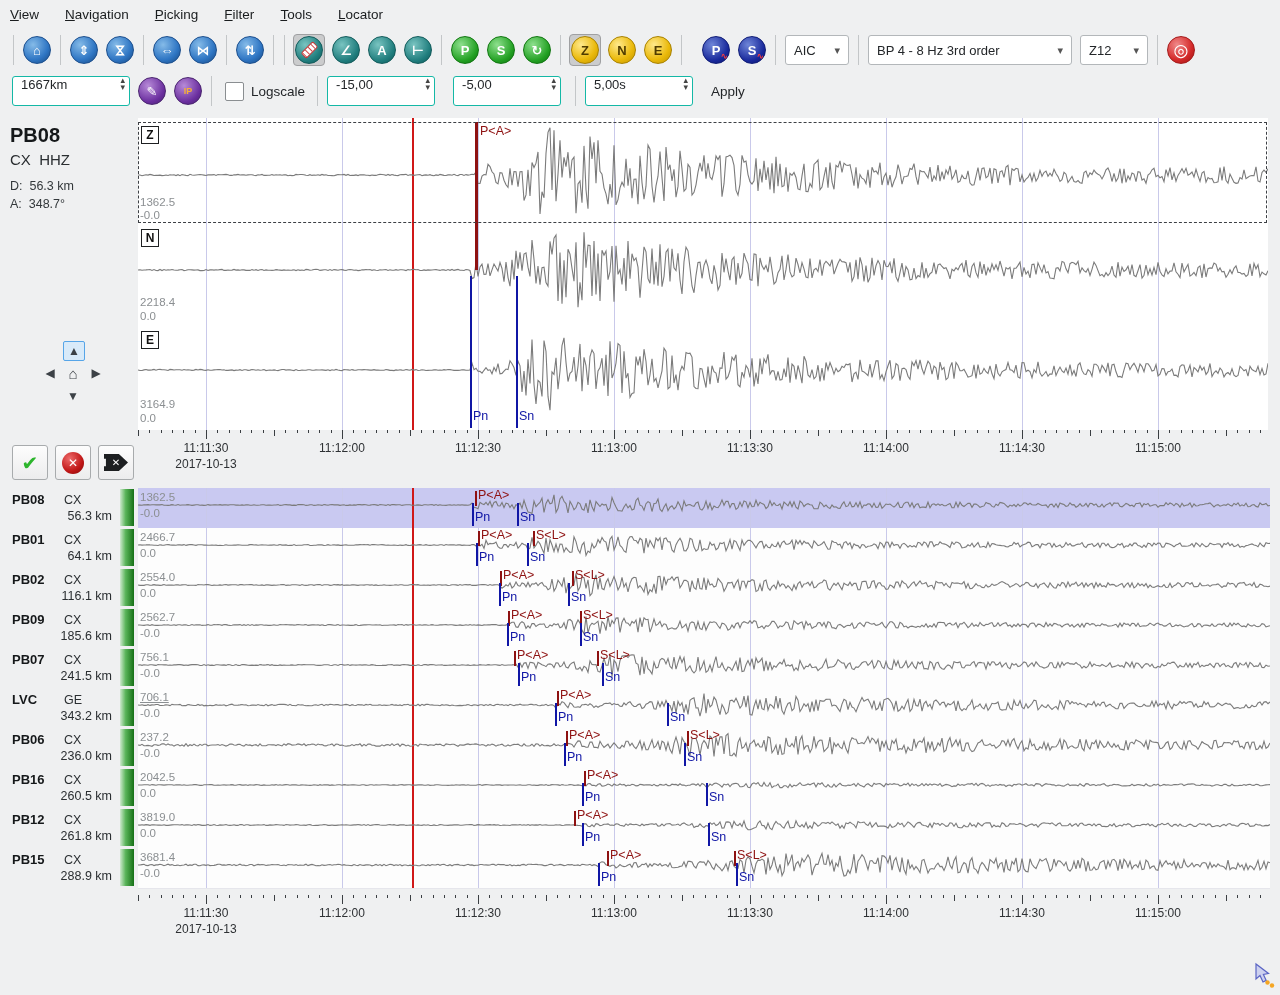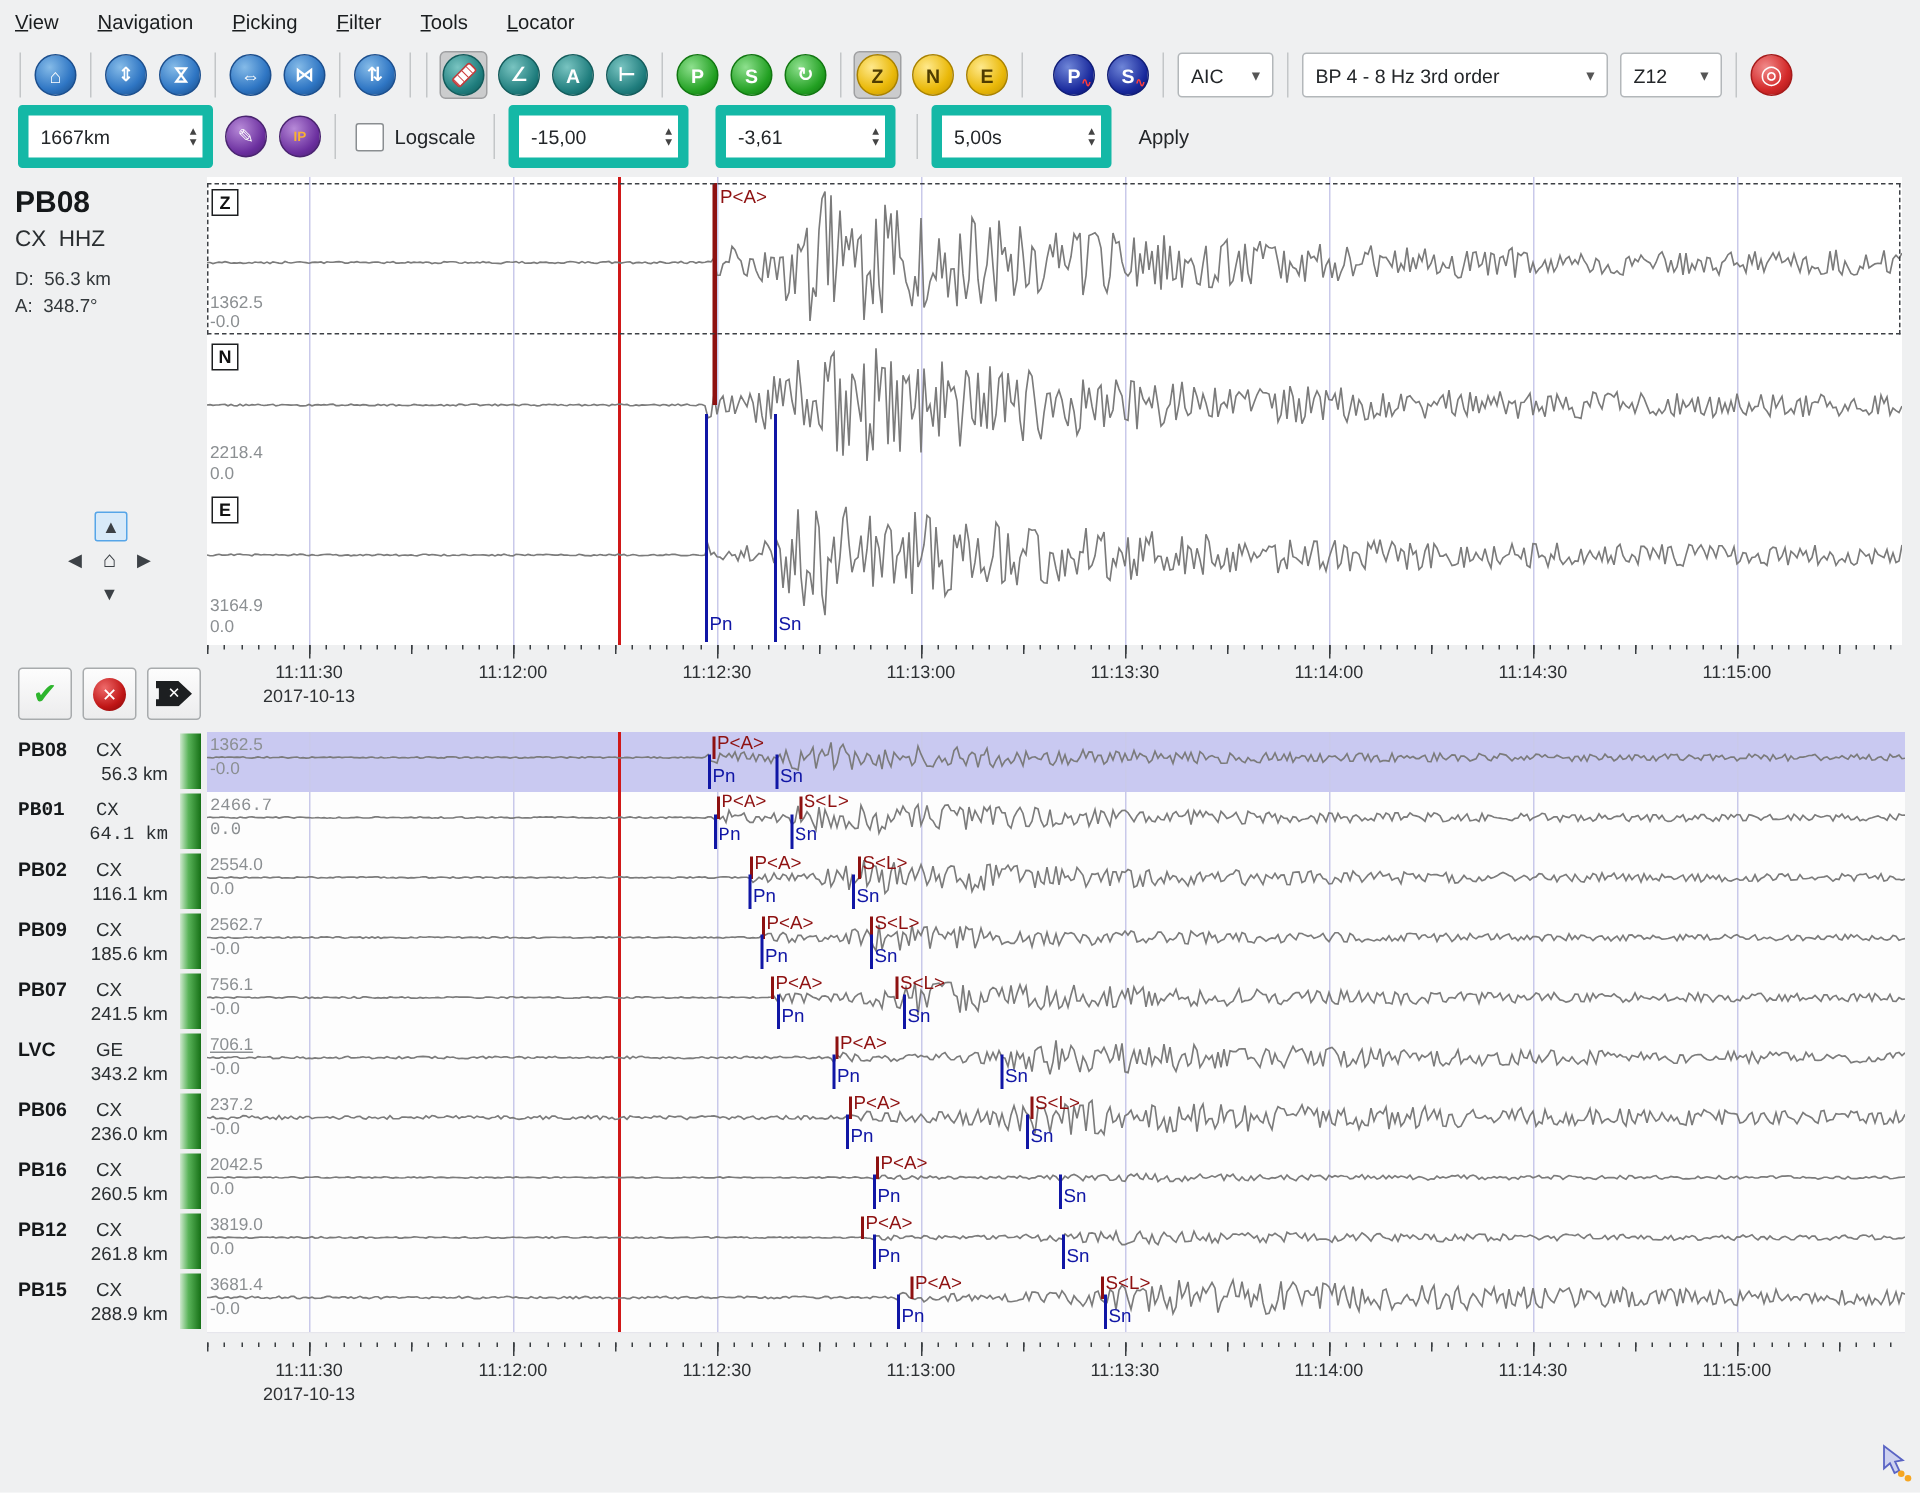--- a/index.html
+++ b/index.html
@@ -29,21 +29,21 @@
   .icn.red{background:radial-gradient(circle at 35% 30%, #f08a8a, #d42a2a 60%, #9c1212);border:1px solid #a51b1b;font-size:17px;}
   .icn .sub{position:absolute;right:1px;bottom:2px;font-size:9px;color:#ff3d3d;font-weight:bold;}
   .icn .ip{font-size:9px;color:#f8b133;}
   .ruler-shape{width:15px;height:6px;background:#fff;border:1px solid #c23b3b;border-radius:2px;
                transform:rotate(-45deg);background-image:linear-gradient(90deg,#d04040 1px,transparent 1px);
                background-size:4px 6px;}
   .rot90{transform:rotate(90deg);display:inline-block;}
   .dd{height:28px;background:#fff;border:1px solid #b3b7ba;border-radius:3px;display:flex;align-items:center;
       padding:0 8px;font-size:13px;color:#232629;margin:0 4px;flex:0 0 auto;}
   .dd .chev{margin-left:auto;color:#555;font-size:11px;padding-left:10px;font-weight:normal;}
-  .spin{height:28px;background:#fff;border:7px solid #14b8a6;border-radius:3px;display:flex;align-items:center;
+  .spin{height:28px;background:#fff;border:1px solid #14b8a6;border-radius:3px;display:flex;align-items:flex-start;
         padding:0 4px 0 8px;font-size:13px;margin:0 4px;flex:0 0 auto;}
   .spin .sval{flex:1;}
   .spinchev{display:flex;flex-direction:column;color:#444;line-height:7px;font-size:9px;padding-left:8px;text-align:center;}
   .cb{width:17px;height:17px;border:1px solid #8a8e91;background:#fff;border-radius:2px;margin:0 7px 0 8px;flex:0 0 auto;}
   .cb-label{font-size:13.5px;}
   .apply-label{font-size:13.5px;margin-left:14px;}
   
   .sta-code{position:absolute;left:10px;top:124px;font-size:20px;font-weight:bold;color:#15181a;}
   .sta-chan{position:absolute;left:10px;top:151px;font-size:15px;color:#2a2e31;}
   .sta-line{position:absolute;left:10px;font-size:12.5px;color:#33383b;}
@@ -245,21 +245,21 @@
     <span class="cb-label">Logscale</span>
     <div class="sep" style="margin-left:12px"></div>
     <div class="spin" style="width:94px">
       <span class="sval">-15,00</span>
       <span class="spinchev">
           <span>▴</span>
           <span>▾</span>
         </span>
     </div>
     <div class="spin" style="width:94px;margin-left:14px">
-      <span class="sval">-3,61</span>
+      <span class="sval">-5,00</span>
       <span class="spinchev">
           <span>▴</span>
           <span>▾</span>
         </span>
     </div>
     <div class="sep" style="margin-left:10px"></div>
     <div class="spin" style="width:94px">
       <span class="sval">5,00s</span>
       <span class="spinchev">
           <span>▴</span>
@@ -502,21 +502,21 @@
             <path d="M0 17 L2 17.1 L4 17.3 L6 16.7 L8 16.9 L10 16.6 L12 17.0 L14 16.7 L16 16.7 L18 16.9 L20 16.8 L22 16.9 L24 16.5 L26 17.2 L28 17.3 L30 17.4 L32 17.1 L34 16.6 L36 17.0 L38 17.2 L40 16.5 L42 17.3 L44 17.0 L46 17.0 L48 16.9 L50 16.6 L52 17.0 L54 17.4 L56 17.1 L58 16.8 L60 16.7 L62 17.3 L64 17.1 L66 17.4 L68 17.3 L70 16.6 L72 17.1 L74 17.0 L76 16.9 L78 16.8 L80 17.0 L82 16.6 L84 17.1 L86 16.9 L88 16.7 L90 17.1 L92 16.8 L94 16.8 L96 16.7 L98 17.1 L100 17.1 L102 17.2 L104 16.9 L106 17.3 L108 16.9 L110 16.7 L112 17.2 L114 17.3 L116 16.8 L118 17.3 L120 17.2 L122 17.0 L124 16.7 L126 16.8 L128 17.3 L130 17.1 L132 17.0 L134 17.3 L136 17.0 L138 17.0 L140 16.6 L142 17.4 L144 17.3 L146 16.7 L148 16.6 L150 16.9 L152 16.9 L154 17.4 L156 17.1 L158 17.4 L160 16.6 L162 16.6 L164 16.6 L166 16.7 L168 17.4 L170 17.2 L172 16.7 L174 16.7 L176 17.4 L178 17.2 L180 16.8 L182 17.0 L184 17.4 L186 16.5 L188 16.9 L190 17.2 L192 16.8 L194 16.5 L196 16.9 L198 16.8 L200 16.9 L202 17.4 L204 17.0 L206 16.7 L208 17.4 L210 17.4 L212 16.9 L214 17.3 L216 16.9 L218 17.1 L220 16.5 L222 16.6 L224 16.9 L226 16.6 L228 16.7 L230 17.2 L232 17.1 L234 16.8 L236 16.5 L238 16.9 L240 17.4 L242 16.6 L244 16.8 L246 17.0 L248 17.4 L250 16.6 L252 17.3 L254 16.5 L256 16.6 L258 16.9 L260 16.8 L262 16.7 L264 17.4 L266 17.0 L268 16.7 L270 16.8 L272 16.7 L274 17.2 L276 17.2 L278 17.1 L280 16.9 L282 17.1 L284 17.5 L286 16.7 L288 16.8 L290 17.0 L292 16.8 L294 16.6 L296 17.3 L298 16.6 L300 17.4 L302 16.8 L304 17.3 L306 17.3 L308 17.4 L310 17.0 L312 16.9 L314 17.2 L316 16.7 L318 17.3 L320 16.8 L322 17.1 L324 16.7 L326 17.1 L328 17.1 L330 17.2 L332 16.7 L334 15.1 L336 19.4 L338 19.8 L340 20.7 L342 14.3 L344 15.8 L346 16.6 L348 14.4 L350 17.0 L352 13.4 L354 19.0 L356 14.4 L358 13.4 L360 17.8 L362 18.0 L364 14.6 L366 19.5 L368 15.1 L370 15.6 L372 19.4 L374 16.7 L376 20.7 L378 16.8 L380 17.5 L382 15.0 L384 20.2 L386 12.3 L388 18.5 L390 24.0 L392 24.4 L394 25.4 L396 13.1 L398 18.6 L400 16.3 L402 14.5 L404 10.2 L406 24.3 L408 15.4 L410 11.8 L412 15.8 L414 15.0 L416 6.9 L418 24.3 L420 20.5 L422 10.9 L424 8.3 L426 13.3 L428 15.6 L430 25.0 L432 13.3 L434 16.9 L436 21.7 L438 19.5 L440 14.4 L442 15.9 L444 21.0 L446 22.2 L448 15.1 L450 24.8 L452 11.9 L454 18.7 L456 23.1 L458 13.6 L460 16.1 L462 18.5 L464 16.0 L466 17.1 L468 16.4 L470 22.3 L472 20.0 L474 9.5 L476 14.8 L478 19.1 L480 22.8 L482 22.7 L484 23.2 L486 18.9 L488 16.0 L490 19.9 L492 17.6 L494 22.0 L496 21.0 L498 12.5 L500 10.2 L502 17.2 L504 18.1 L506 22.2 L508 15.7 L510 13.6 L512 14.9 L514 23.5 L516 15.5 L518 15.2 L520 10.9 L522 21.2 L524 23.5 L526 19.0 L528 15.9 L530 22.6 L532 19.2 L534 17.7 L536 21.0 L538 18.9 L540 13.8 L542 17.4 L544 22.5 L546 13.0 L548 18.0 L550 16.8 L552 16.5 L554 17.8 L556 18.4 L558 14.9 L560 14.0 L562 20.9 L564 22.1 L566 19.3 L568 13.2 L570 20.5 L572 15.2 L574 21.8 L576 18.0 L578 19.3 L580 19.7 L582 16.7 L584 11.9 L586 17.3 L588 13.3 L590 13.4 L592 19.6 L594 15.5 L596 15.6 L598 21.4 L600 19.6 L602 14.1 L604 18.6 L606 12.9 L608 13.8 L610 19.6 L612 14.4 L614 18.7 L616 18.5 L618 12.3 L620 17.7 L622 14.3 L624 15.6 L626 16.5 L628 20.5 L630 18.7 L632 12.8 L634 17.5 L636 14.6 L638 17.3 L640 17.5 L642 15.8 L644 21.0 L646 14.0 L648 15.9 L650 17.8 L652 13.7 L654 18.8 L656 13.7 L658 19.1 L660 20.9 L662 13.1 L664 14.8 L666 18.5 L668 16.5 L670 15.7 L672 16.8 L674 17.0 L676 20.8 L678 20.8 L680 20.7 L682 14.2 L684 15.9 L686 18.7 L688 17.1 L690 19.4 L692 20.5 L694 17.0 L696 19.1 L698 18.8 L700 20.2 L702 20.4 L704 16.4 L706 13.9 L708 18.6 L710 17.9 L712 14.0 L714 18.9 L716 18.4 L718 14.8 L720 18.9 L722 13.9 L724 20.1 L726 17.0 L728 17.3 L730 15.8 L732 16.1 L734 19.4 L736 15.3 L738 19.4 L740 19.3 L742 14.7 L744 20.2 L746 18.3 L748 16.0 L750 16.5 L752 16.0 L754 17.6 L756 19.1 L758 17.4 L760 14.5 L762 19.5 L764 19.5 L766 15.6 L768 14.2 L770 14.3 L772 18.7 L774 14.9 L776 19.8 L778 16.4 L780 15.7 L782 19.8 L784 19.1 L786 19.1 L788 19.5 L790 14.2 L792 19.7 L794 16.4 L796 15.8 L798 17.3 L800 15.9 L802 17.3 L804 16.3 L806 17.7 L808 17.7 L810 16.4 L812 15.5 L814 19.7 L816 19.8 L818 14.2 L820 19.0 L822 14.2 L824 17.3 L826 18.5 L828 16.9 L830 15.3 L832 15.4 L834 19.3 L836 16.1 L838 16.0 L840 17.4 L842 19.3 L844 18.6 L846 17.9 L848 14.4 L850 15.4 L852 16.0 L854 18.4 L856 19.2 L858 16.3 L860 17.5 L862 14.4 L864 14.9 L866 15.4 L868 17.3 L870 19.2 L872 17.1 L874 18.1 L876 16.5 L878 18.6 L880 16.0 L882 18.1 L884 16.9 L886 14.8 L888 15.0 L890 16.7 L892 15.2 L894 16.8 L896 17.0 L898 17.0 L900 15.5 L902 16.5 L904 17.5 L906 17.2 L908 16.9 L910 19.5 L912 16.4 L914 16.2 L916 19.1 L918 15.8 L920 19.5 L922 15.0 L924 15.9 L926 16.5 L928 18.5 L930 17.9 L932 14.8 L934 16.9 L936 16.6 L938 19.2 L940 18.0 L942 15.6 L944 18.2 L946 17.7 L948 15.5 L950 18.8 L952 15.3 L954 15.5 L956 17.2 L958 15.9 L960 18.6 L962 18.7 L964 16.1 L966 19.2 L968 17.0 L970 16.1 L972 14.7 L974 17.7 L976 14.9 L978 15.3 L980 15.0 L982 18.3 L984 18.9 L986 17.3 L988 15.4 L990 16.3 L992 17.8 L994 17.2 L996 18.8 L998 15.5 L1000 15.5 L1002 15.0 L1004 18.8 L1006 15.8 L1008 16.7 L1010 15.5 L1012 18.2 L1014 17.5 L1016 16.7 L1018 16.7 L1020 19.2 L1022 17.5 L1024 17.6 L1026 17.6 L1028 14.7 L1030 16.8 L1032 15.0 L1034 15.9 L1036 17.8 L1038 15.4 L1040 16.5 L1042 19.2 L1044 15.2 L1046 18.0 L1048 17.3 L1050 16.9 L1052 14.9 L1054 19.2 L1056 16.0 L1058 18.0 L1060 17.8 L1062 16.7 L1064 16.7 L1066 16.3 L1068 15.7 L1070 15.6 L1072 14.9 L1074 16.9 L1076 18.9 L1078 17.2 L1080 16.6 L1082 18.2 L1084 17.6 L1086 16.8 L1088 17.3 L1090 15.9 L1092 17.2 L1094 18.1 L1096 15.4 L1098 16.8 L1100 14.9 L1102 18.1 L1104 16.8 L1106 17.9 L1108 15.2 L1110 18.7 L1112 18.5 L1114 17.0 L1116 16.5 L1118 18.4 L1120 19.0 L1122 14.9 L1124 16.7 L1126 16.4 L1128 15.4 L1130 17.8 L1132 17.5" fill="none" stroke="#7b7b7b" stroke-width="1.1"></path>
           </svg>
           <div style="position: absolute; left: 337px; top: 3px; width: 2px; height: 15px; background: rgb(142, 17, 17); z-index: 4;"></div>
           <div class="mlabel" style="left: 340px; top: 0px; color: rgb(142, 17, 17);">P&lt;A&gt;</div>
           <div style="position: absolute; left: 334px; top: 15px; width: 2px; height: 23px; background: rgb(16, 22, 165); z-index: 4;"></div>
           <div class="mlabel" style="left: 337px; top: 22px; color: rgb(16, 22, 165);">Pn</div>
           <div style="position: absolute; left: 379px; top: 15px; width: 2px; height: 23px; background: rgb(16, 22, 165); z-index: 4;"></div>
           <div class="mlabel" style="left: 382px; top: 22px; color: rgb(16, 22, 165);">Sn</div>
         </div>
       </div>
-      <div class="row" style="top: 528px; font-family: Liberation Mono, monospace;">
+      <div class="row" style="top: 528px;">
         <div class="rcode">PB01</div>
         <div class="rnet">CX</div>
         <div class="rdist">64.1 km</div>
         <div class="gbar"></div>
         <div class="tracearea" style="background: rgb(253, 253, 253); border-bottom: 1px solid rgb(230, 230, 236);">
           <div class="vline" style="left: 68px; height: 40px; background: rgb(201, 201, 234);"></div>
           <div class="vline" style="left: 204px; height: 40px; background: rgb(201, 201, 234);"></div>
           <div class="vline" style="left: 340px; height: 40px; background: rgb(201, 201, 234);"></div>
           <div class="vline" style="left: 476px; height: 40px; background: rgb(201, 201, 234);"></div>
           <div class="vline" style="left: 612px; height: 40px; background: rgb(201, 201, 234);"></div>

